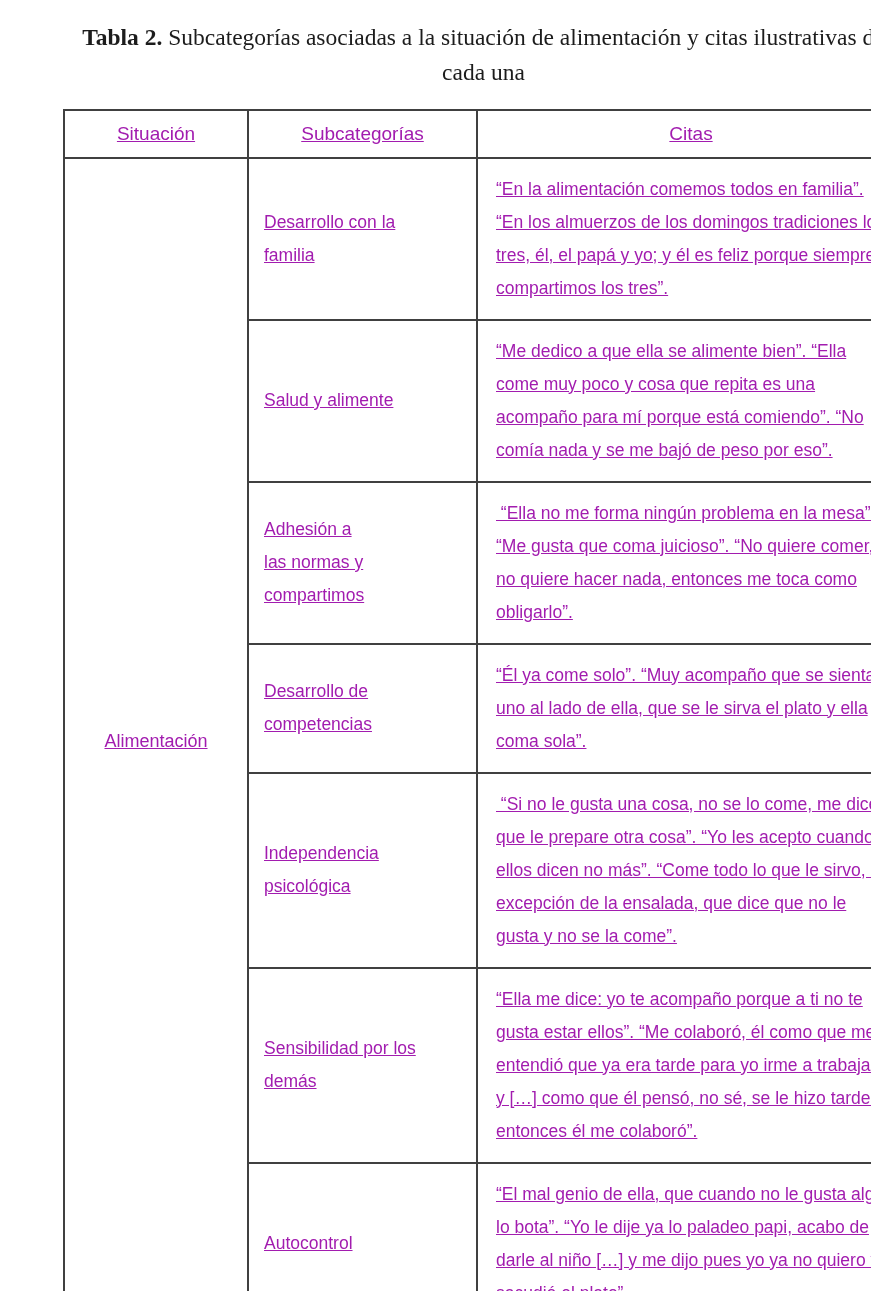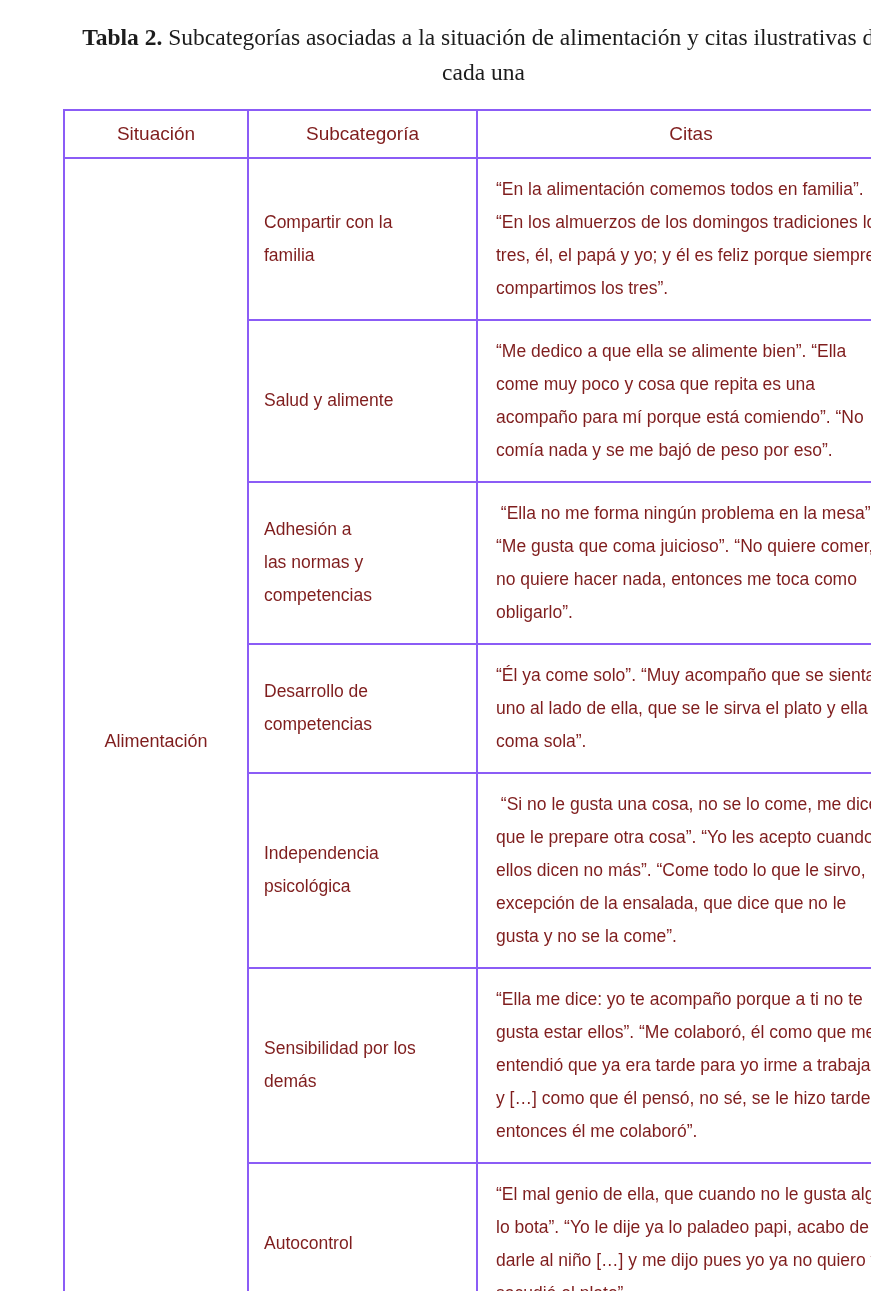--- a/index.html
+++ b/index.html
@@ -30,23 +30,24 @@
   .caption .bold { font-weight: bold; }
   table.main {
     border-collapse: collapse;
     table-layout: fixed;
     width: 841px;
     margin-left: 15px;
     margin-top: 18px;
   }
   table.main th,
   table.main td {
-    border: 2px solid #8b5cf6;
+    border: 2px solid #404040;
     vertical-align: middle;
-    color: #7f1d1d;
+    color: #a21caf;
+    text-decoration: underline;
   }
   th.hdr {
     font-weight: normal;
     font-size: 19px;
     text-align: center;
     height: 44px;
   }
   td.situ {
     text-align: center;
     font-size: 18px;
@@ -80,39 +81,39 @@
 
   <table class="main">
     <colgroup>
       <col style="width:184px">
       <col style="width:229px">
       <col style="width:428px">
     </colgroup>
     <thead>
       <tr>
         <th class="hdr">Situación</th>
-        <th class="hdr">Subcategoría</th>
+        <th class="hdr">Subcategorías</th>
         <th class="hdr">Citas</th>
       </tr>
     </thead>
     <tbody>
       <tr class="h155">
         <td class="situ" rowspan="7">Alimentación</td>
-        <td class="sub">Compartir con la
+        <td class="sub">Desarrollo con la
 familia</td>
         <td class="cit">“En la alimentación comemos todos en familia”. “En los almuerzos de los domingos tradiciones los tres, él, el papá y yo; y él es feliz porque siempre compartimos los tres”.</td>
       </tr>
       <tr class="h160">
         <td class="sub">Salud y alimente</td>
         <td class="cit">“Me dedico a que ella se alimente bien”. “Ella come muy poco y cosa que repita es una acompaño para mí porque está comiendo”. “No comía nada y se me bajó de peso por eso”.</td>
       </tr>
       <tr class="h155">
         <td class="sub">Adhesión a
 las normas y
-competencias</td>
+compartimos</td>
         <td class="cit">&nbsp;“Ella no me forma ningún problema en la mesa”. “Me gusta que coma juicioso”. “No quiere comer, no quiere hacer nada, entonces me toca como obligarlo”.</td>
       </tr>
       <tr class="h127">
         <td class="sub">Desarrollo de
 competencias</td>
         <td class="cit">“Él ya come solo”. “Muy acompaño que se sienta uno al lado de ella, que se le sirva el plato y ella coma sola”.</td>
       </tr>
       <tr class="h181">
         <td class="sub">Independencia
 psicológica</td>

